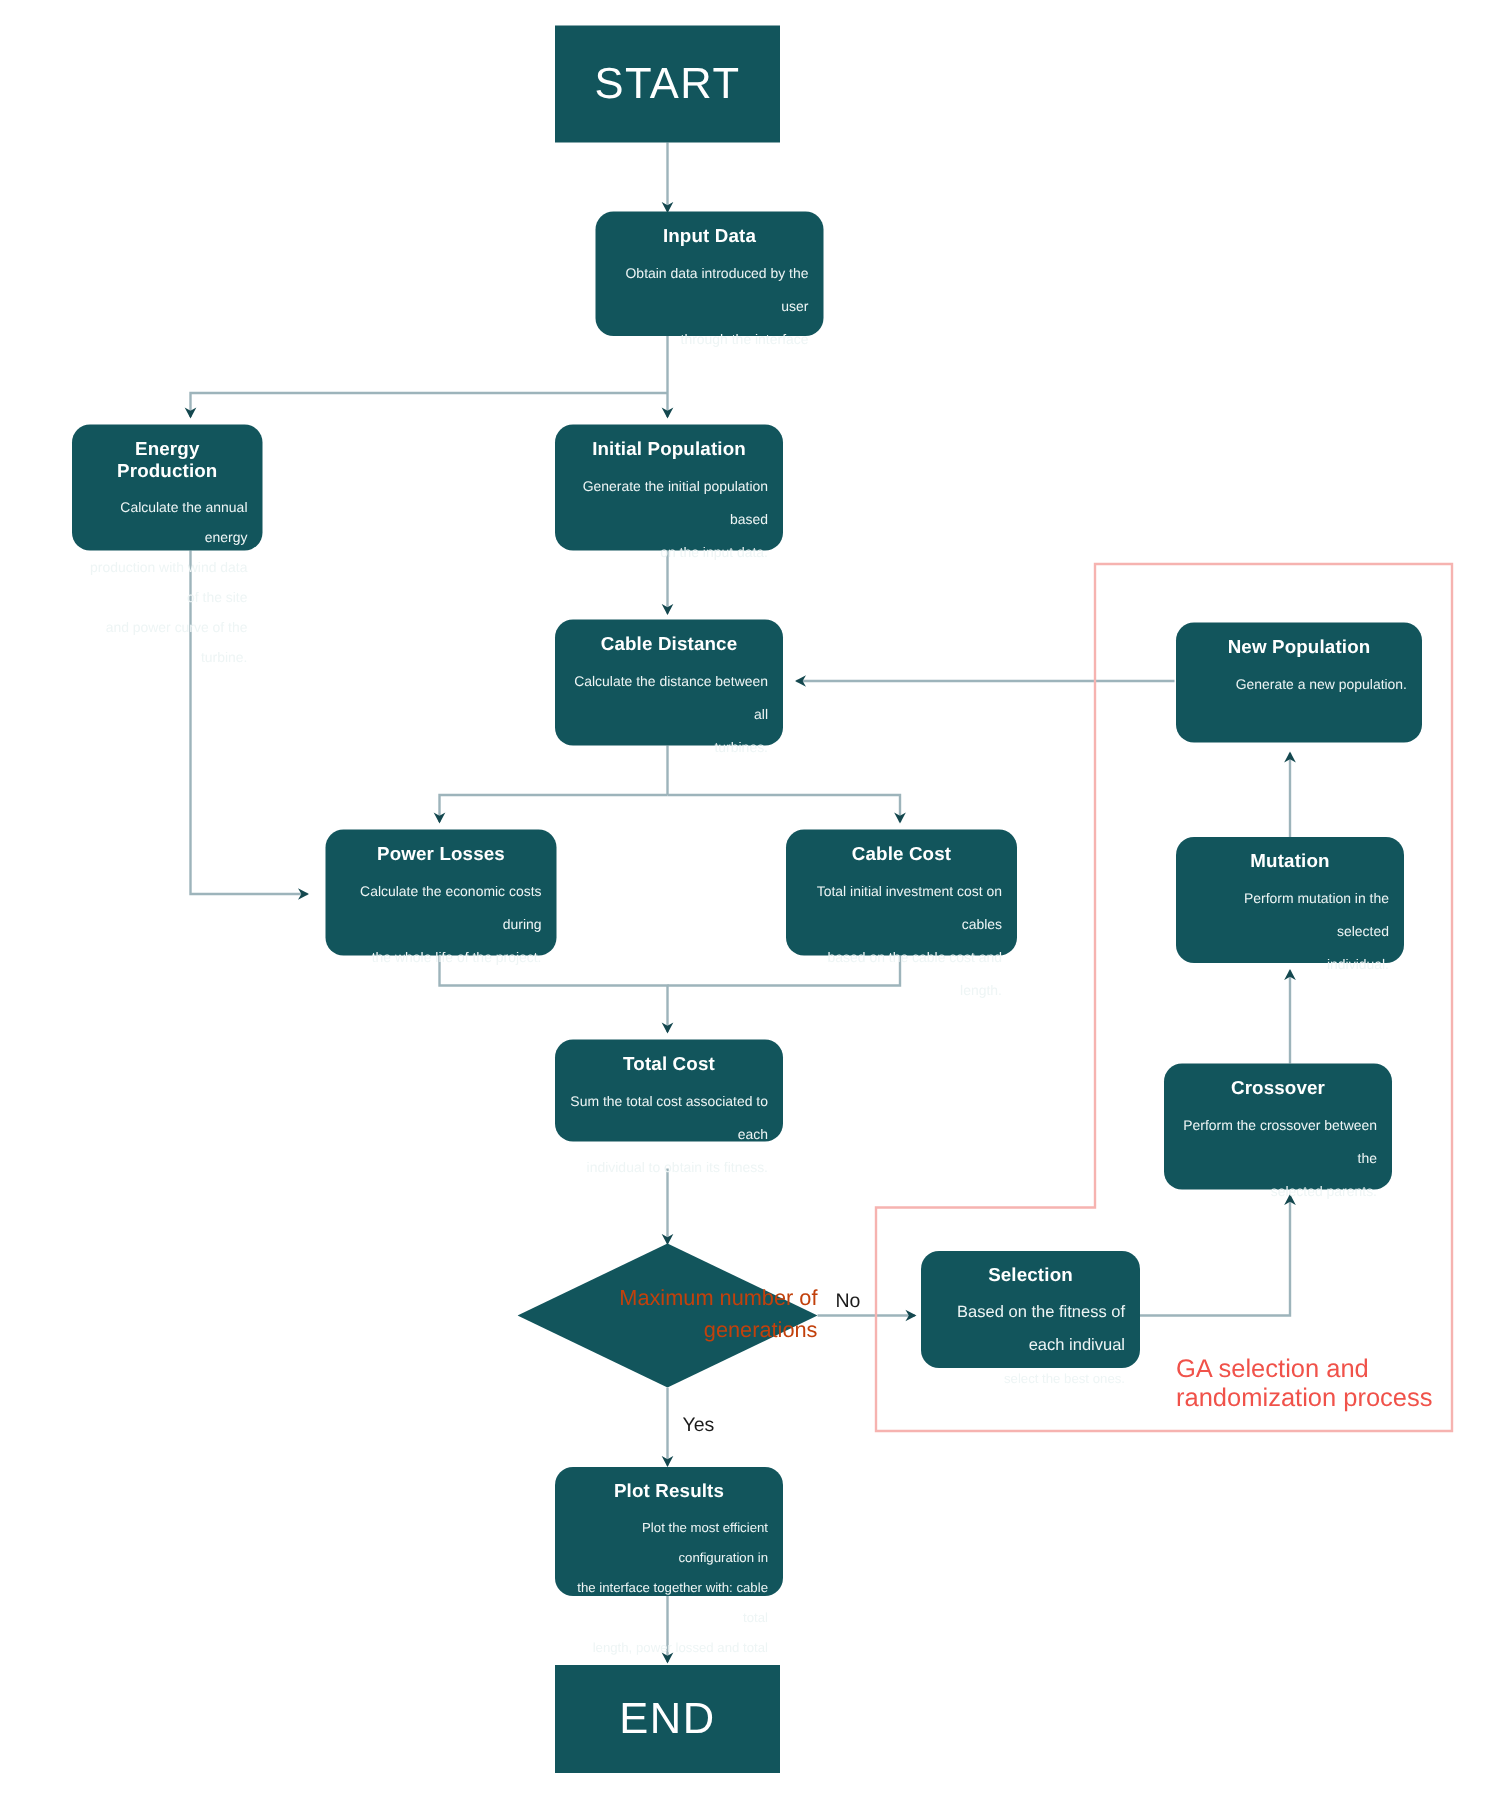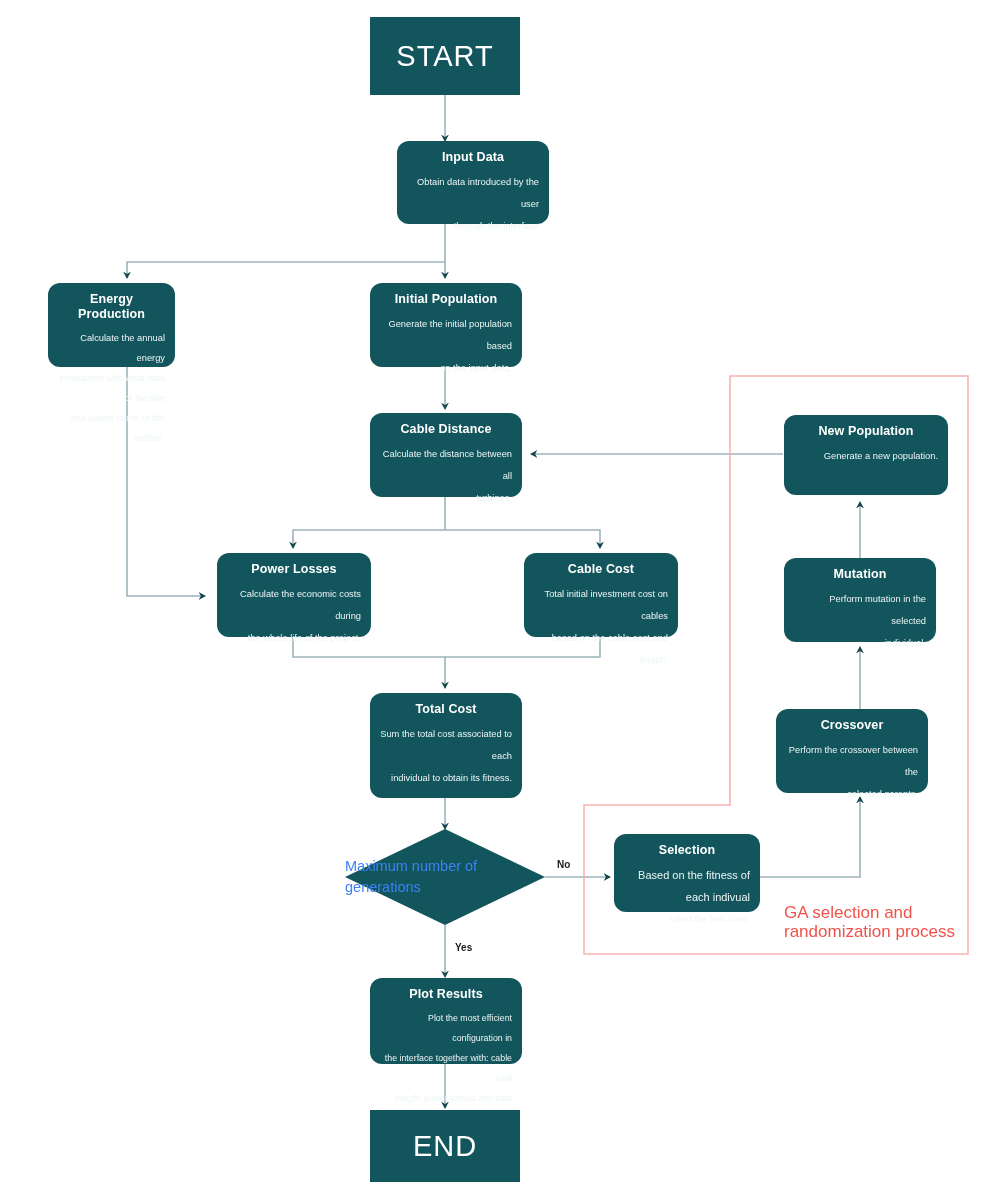--- a/index.html
+++ b/index.html
@@ -14,24 +14,24 @@
   .node.proc{border-radius:12px;}
   .node.term{border-radius:0;justify-content:center;padding:0;}
   .node .ttl{font-weight:bold;font-size:12.5px;line-height:15px;text-align:center;
              margin-bottom:6px;letter-spacing:.1px;}
   .node .desc{font-size:9.3px;line-height:22px;text-align:right;width:100%;
               color:#eef5f5;font-weight:400;}
   .node.term .ttl{font-size:29px;font-weight:normal;margin:0;letter-spacing:1px;}
 
   .diamond{position:absolute;}
   .diamond .dlabel{position:absolute;left:0;top:0;width:100%;height:100%;
-      display:flex;align-items:center;justify-content:center;text-align:left;
-      font-size:14.5px;line-height:21px;color:#3b82f6;}
+      display:flex;align-items:center;justify-content:center;text-align:right;
+      font-size:14.5px;line-height:21px;color:#c2410c;}
 
-  .edgelabel{position:absolute;font-size:10px;font-weight:bold;color:#1b1b1b;}
+  .edgelabel{position:absolute;font-size:13px;font-weight:normal;color:#1b1b1b;}
   .galabel{position:absolute;color:#f0524a;font-size:17px;line-height:19px;
            font-weight:500;}
 </style>
 </head>
 <body>
 
 <div id="stage">
 
   <svg class="wires" viewBox="0 0 1000 1200">
     <defs>
@@ -112,21 +112,21 @@
     <div class="desc">Calculate the economic costs during</div>
     <div class="desc">the whole life of the project.</div>
   </div>
 
   <div class="node proc" style="left:524px;top:553px;width:154px;height:84px;">
     <div class="ttl">Cable Cost</div>
     <div class="desc">Total initial investment cost on cables</div>
     <div class="desc">based on the cable cost and length.</div>
   </div>
 
-  <div class="node proc" style="left:370px;top:693px;width:152px;height:105px;">
+  <div class="node proc" style="left:370px;top:693px;width:152px;height:68px;">
     <div class="ttl">Total Cost</div>
     <div class="desc">Sum the total cost associated to each</div>
     <div class="desc">individual to obtain its fitness.</div>
   </div>
 
   <div class="diamond" style="left:345px;top:829px;width:200px;height:96px;">
     <svg width="200" height="96" viewBox="0 0 200 96">
       <polygon points="100,0 200,48 100,96 0,48" fill="#12555c"></polygon>
     </svg>
     <div class="dlabel">Maximum number of generations</div>

